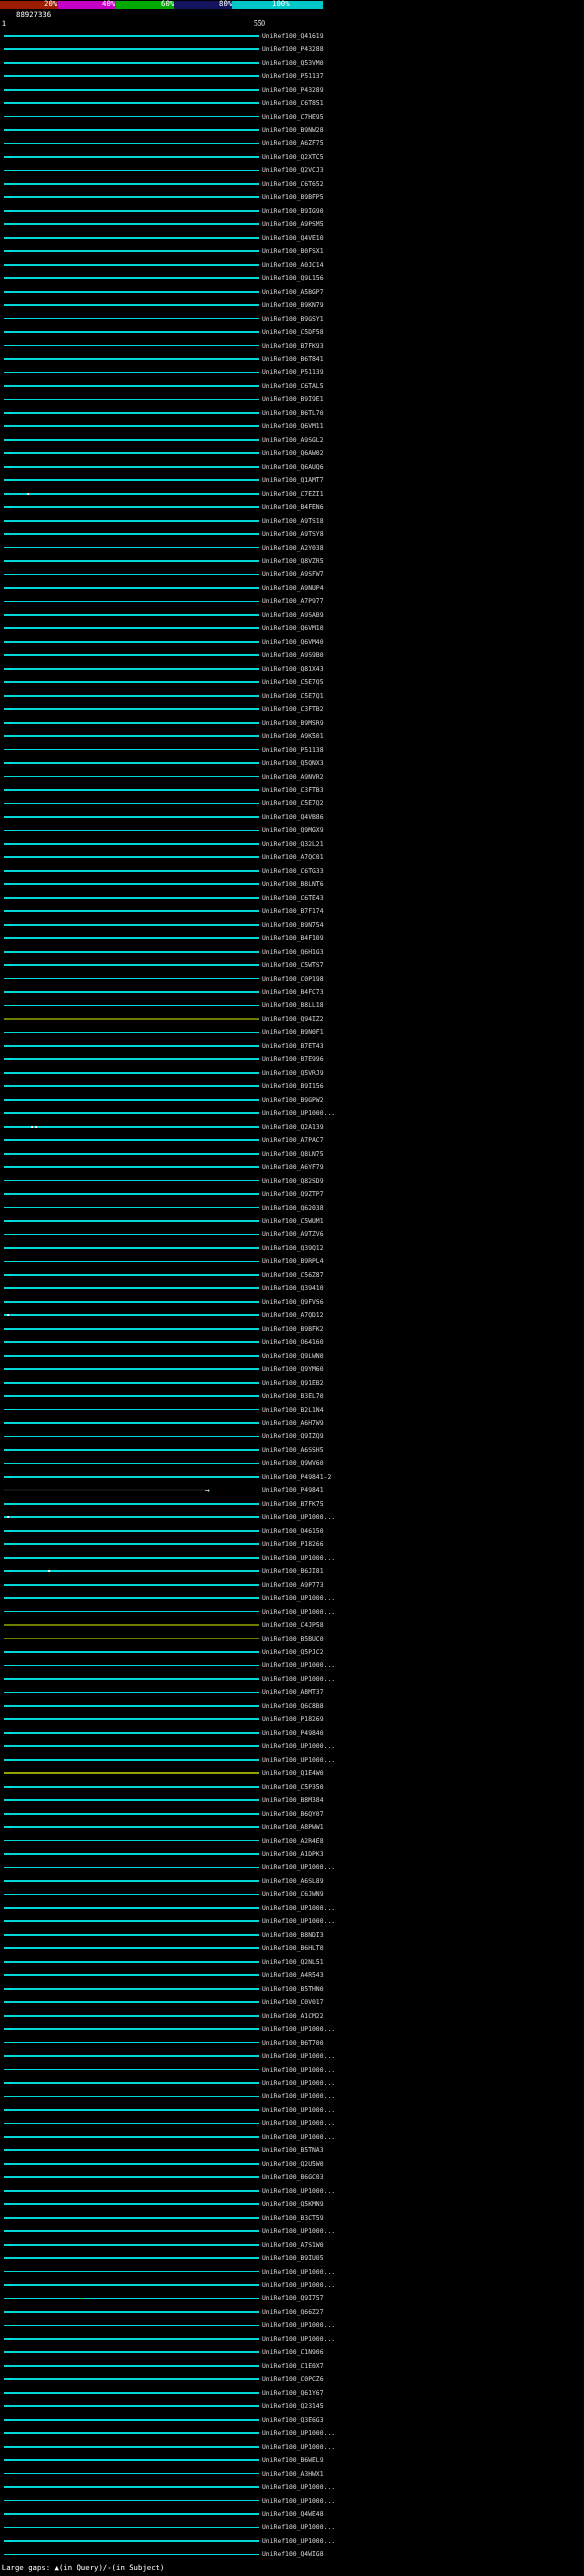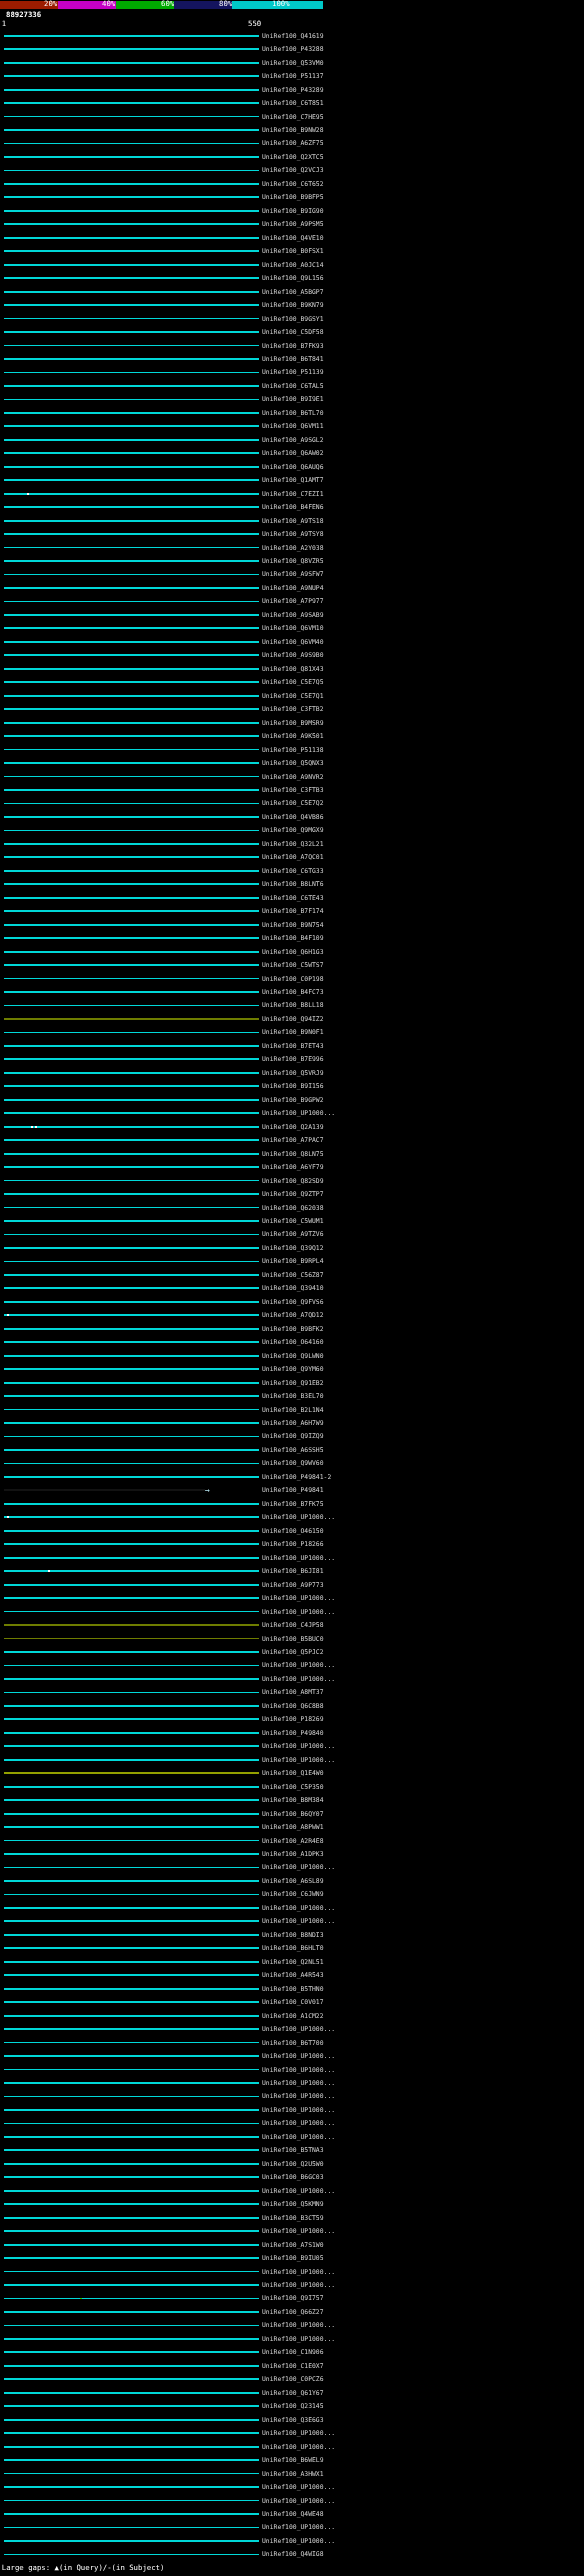--- a/index.html
+++ b/index.html
@@ -2,24 +2,24 @@
 <html style="font-size:14.6px"><head>
 <meta charset="utf-8">
 <style>
   html,body{margin:0;padding:0;background:#000;}
   .canvas{position:relative;width:508px;height:2576px;background:#000;overflow:hidden;
           font-family:"DejaVu Sans Mono",monospace;}
   #scalebar{position:absolute;left:0;top:0.9px;height:8.2px;display:flex;}
   .seg{height:8.2px;}
   .scale-label{position:absolute;top:0;height:8.2px;line-height:8.2px;font-size:7.3px;color:#fff;z-index:2;}
   #querybar{position:absolute;left:0;top:10px;width:325px;height:9.1px;background:#000;}
-  #query-id{position:absolute;left:6px;top:0;font-size:7.3px;line-height:9.1px;color:#fff;font-weight:bold;}
+  #query-id{position:absolute;left:16px;top:0;font-size:7.3px;line-height:9.1px;color:#fff;font-weight:normal;}
   #ruler{position:absolute;left:0;top:19px;width:265px;height:9.1px;font-size:7.3px;line-height:9.1px;color:#fff;}
   #ruler-start{position:absolute;left:1.8px;}
-  #ruler-end{position:absolute;left:248px;}
+  #ruler-end{position:absolute;left:254px;font-family:Liberation Serif, serif;}
   #rows{position:absolute;left:0;top:29px;width:585px;height:2533px;display:flex;flex-direction:column;}
   .row{position:relative;flex:1 1 auto;min-height:0;}
   .hit-line{position:absolute;left:3.7px;top:50%;margin-top:-0.9px;height:1.8px;width:255px;}
   .hit-label{position:absolute;left:262px;top:50%;transform:translateY(-50%);
              font-size:6.4px;line-height:6.4px;color:#d2d2d2;white-space:pre;}
   .gap-mark{position:absolute;top:50%;margin-top:-0.9px;width:1.8px;height:1.8px;background:#fff;z-index:2;}
   .arrow{position:absolute;left:205px;top:50%;transform:translateY(-52%);font-size:8.2px;color:#b8e6f2;z-index:2;}
   #footer{position:absolute;left:0;top:2562px;width:585px;height:12px;font-size:7.3px;line-height:12px;color:#fff;}
   #gaps-legend{position:absolute;left:1.8px;top:0;}
   #scale-legend{position:absolute;right:2.7px;top:0;}

